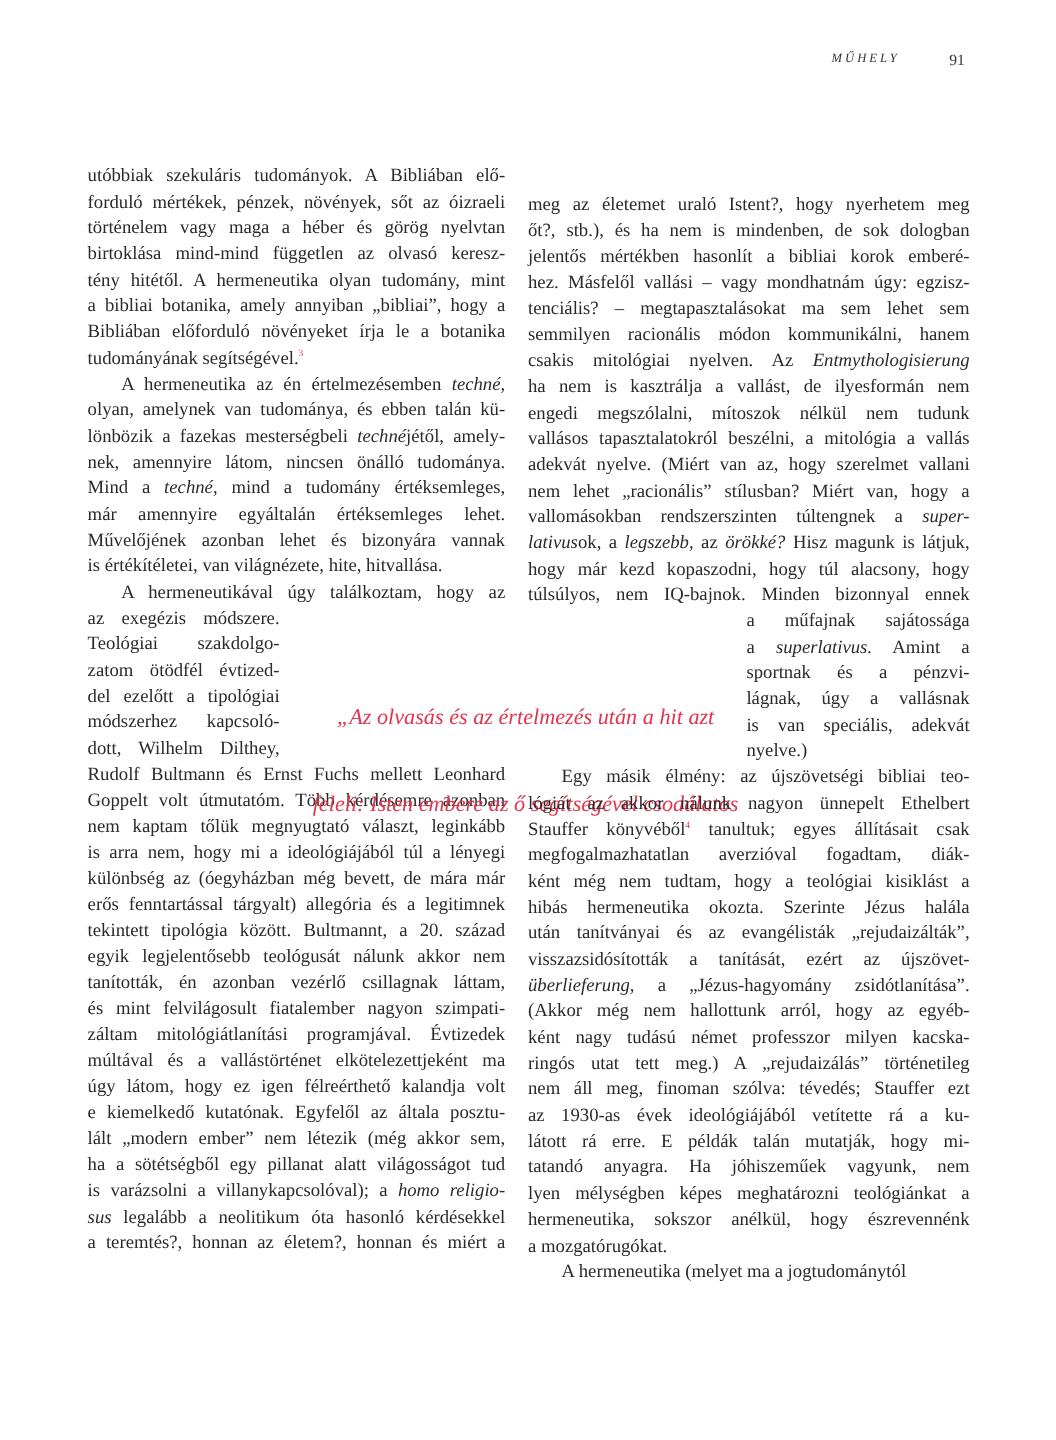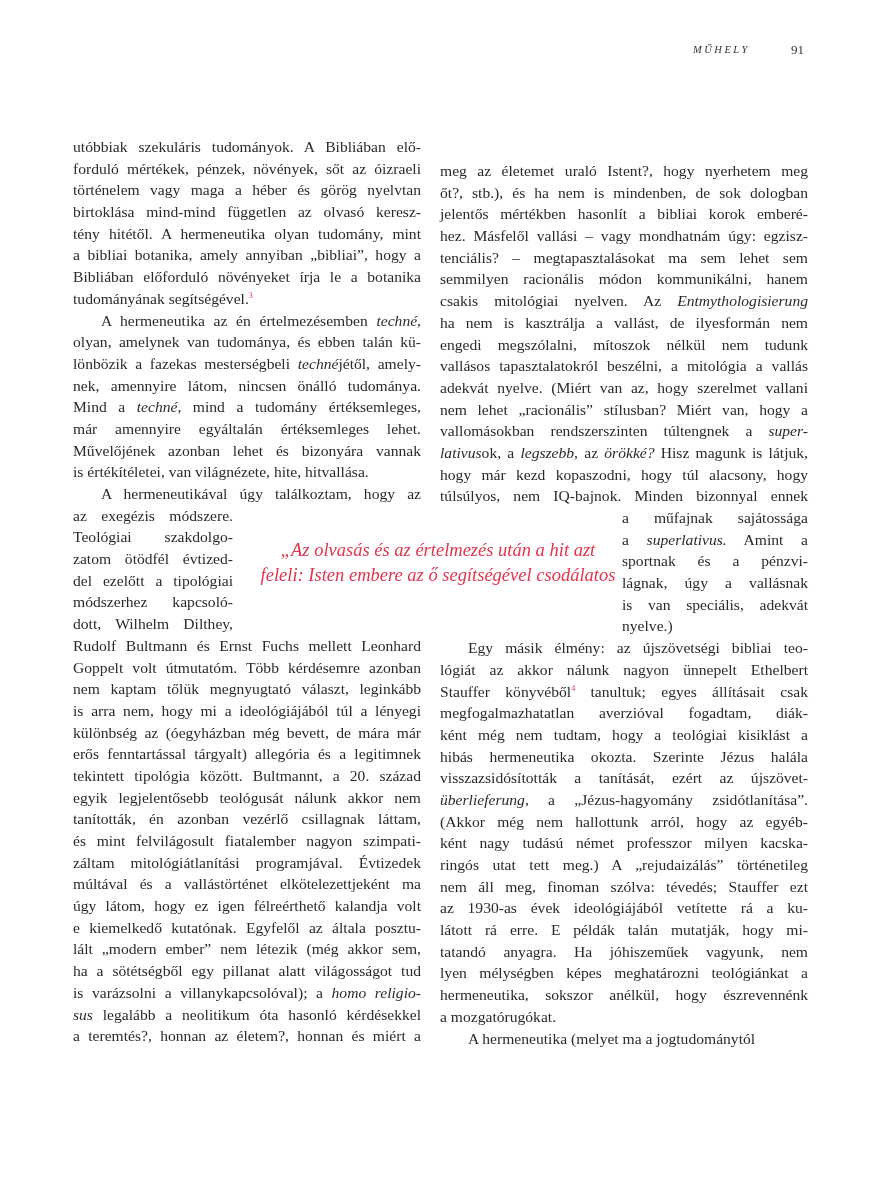--- a/index.html
+++ b/index.html
@@ -18,21 +18,21 @@
   .left-col { left: 73px; top: 136px; width: 348px; }
   .right-col { left: 440px; top: 136px; width: 368px; margin-top: 24px; }
   .narrow-left .line { width: 160px; }
   .narrow-right { padding-left: 182px; }
   .narrow-right .line { width: 186px; }
   .sup { color: #e0344f; font-size: 8px; vertical-align: super; line-height: 0; }
   em { font-style: italic; }
   .pullquote { position: absolute; left: 248px; top: 538px; width: 380px; text-align: center;
                font-family: "Liberation Serif", serif; font-style: italic; color: #e0344f;
                font-size: 18.5px; line-height: 25px; }
-  .pullquote span { display: block; white-space: nowrap; }
+  .pullquote span { display: block; white-space: nowrap; margin-top: 48px; }
 </style>
 </head>
 <body>
 
 <div class="header">
   <span class="section-name">MŰHELY</span>
   <span class="page-number">91</span>
 </div>
 
 <div class="col left-col">
@@ -113,20 +113,21 @@
     <span class="line">lágnak, úgy a vallásnak</span>
     <span class="line">is van speciális, adekvát</span>
     <span class="line last">nyelve.)</span>
   </div>
   <span class="line indent">Egy másik élmény: az újszövetségi bibliai teo-</span>
   <span class="line">lógiát az akkor nálunk nagyon ünnepelt Ethelbert</span>
   <span class="line"><span>Stauffer könyvéből</span><span class="sup">4</span><span> tanultuk; egyes állításait csak</span></span>
   <span class="line">megfogalmazhatatlan averzióval fogadtam, diák-</span>
   <span class="line">ként még nem tudtam, hogy a teológiai kisiklást a</span>
   <span class="line">hibás hermeneutika okozta. Szerinte Jézus halála</span>
+  <span class="line">után tanítványai és az evangélisták „rejudaizálták”,</span>
   <span class="line">visszazsidósították a tanítását, ezért az újszövet-</span>
   <span class="line"><em>überlieferung,</em><span> a „Jézus-hagyomány zsidótlanítása”.</span></span>
   <span class="line">(Akkor még nem hallottunk arról, hogy az egyéb-</span>
   <span class="line">ként nagy tudású német professzor milyen kacska-</span>
   <span class="line">ringós utat tett meg.) A „rejudaizálás” történetileg</span>
   <span class="line">nem áll meg, finoman szólva: tévedés; Stauffer ezt</span>
   <span class="line">az 1930-as évek ideológiájából vetítette rá a ku-</span>
   <span class="line">látott rá erre. E példák talán mutatják, hogy mi-</span>
   <span class="line">tatandó anyagra. Ha jóhiszeműek vagyunk, nem</span>
   <span class="line">lyen mélységben képes meghatározni teológiánkat a</span>

